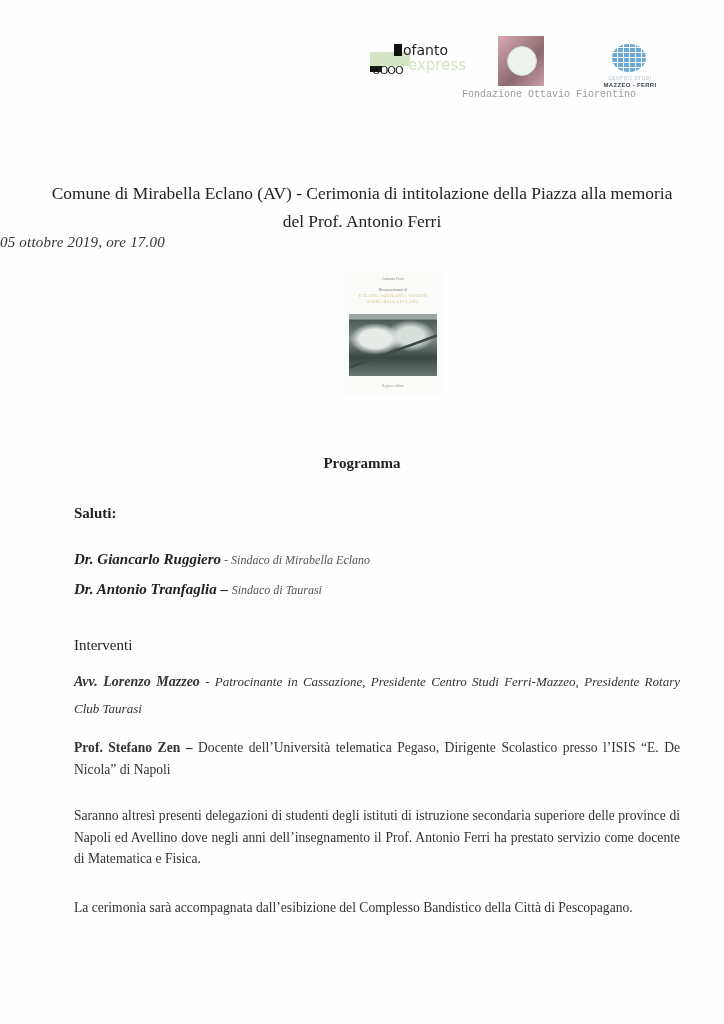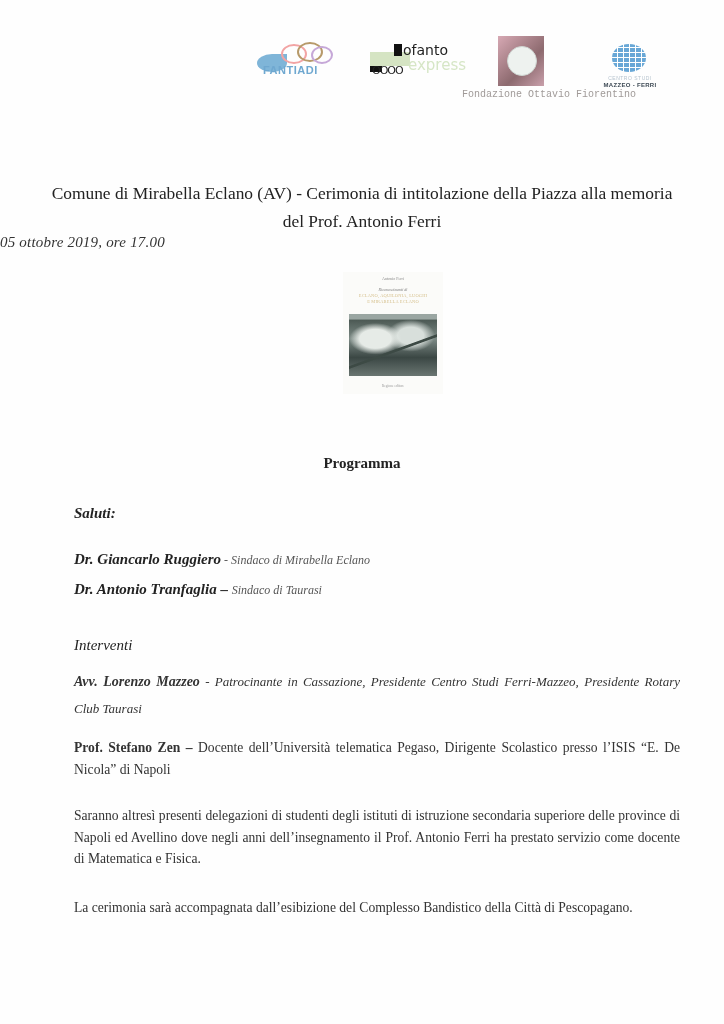--- a/index.html
+++ b/index.html
@@ -61,21 +61,21 @@
   .book .photo { position: absolute; left: 6px; top: 42px; width: 88px; height: 62px;
     background:
       linear-gradient(160deg, transparent 0 55%, #3d4a45 56% 58%, transparent 59%),
       radial-gradient(ellipse at 30% 40%, #e6ebe7 0 18%, transparent 30%),
       radial-gradient(ellipse at 70% 35%, #d8dfdb 0 15%, transparent 28%),
       linear-gradient(180deg, #9aa6a2 0 8%, #4d5a55 10%, #7c8a85 40%, #3b4744 70%, #697571 100%); }
   .book .pub { position: absolute; top: 112px; left: 0; width: 100px; text-align: center; font-size: 3.5px; color: #999; }
 
   .programma { position: absolute; top: 455px; left: 0; width: 724px; text-align: center; font-weight: bold; font-size: 15px; color: #222; }
 
-  .section-h { position: absolute; left: 74px; font-size: 15px; color: #222; font-style: italic; }
+  .section-h { position: absolute; left: 74px; font-size: 15px; color: #222; }
   .saluti { top: 505px; font-weight: bold; }
   .interventi { top: 637px; }
 
   .line { position: absolute; left: 74px; white-space: nowrap; color: #222; }
   .line .nm { font-style: italic; font-weight: bold; font-size: 15px; }
   .line .rl { font-style: italic; font-size: 12px; color: #555; }
   .ruggiero { top: 550px; }
   .tranfaglia { top: 580px; text-align: center; }
 
   .para { position: absolute; left: 74px; width: 606px; color: #333; font-size: 13.5px; text-align: justify; text-align-last: left; }
@@ -84,27 +84,20 @@
   .zen { top: 737px; line-height: 22px; font-size: 13.6px; }
   .zen .nm { font-weight: bold; }
   .saranno { top: 805px; line-height: 21.5px; font-size: 13.6px; }
   .cerimonia { top: 900px; font-size: 13.6px; white-space: nowrap; width: auto; }
 </style>
 </head>
 <body>
 
 <div class="logos">
 
-  <div class="logo ofantiadi">
-    <span class="swoosh"></span>
-    <span class="ring r1"></span>
-    <span class="ring r2"></span>
-    <span class="ring r3"></span>
-    <span class="text">FANTIADI</span>
-  </div>
 
   <div class="logo ofanto">
     <span class="train"></span>
     <span class="base"></span>
     <span class="wheels">OOOO</span>
     <span class="name">ofanto</span>
     <span class="express">express</span>
   </div>
 
   <div class="logo fondazione">

